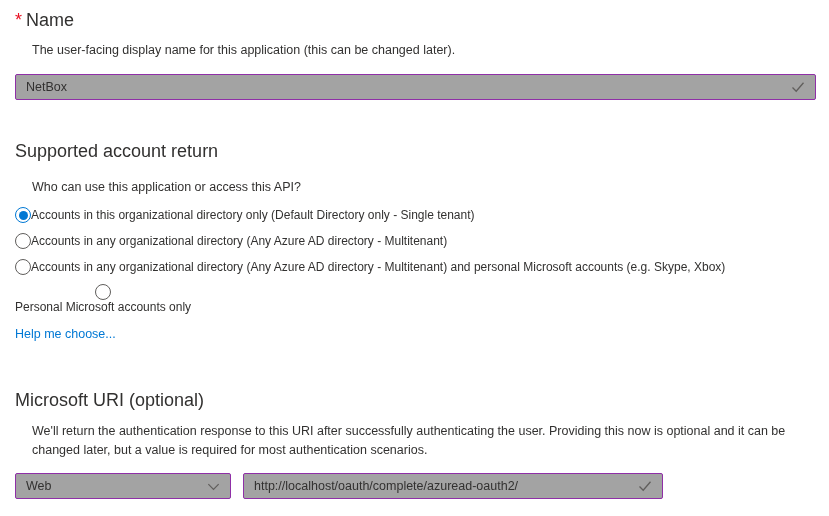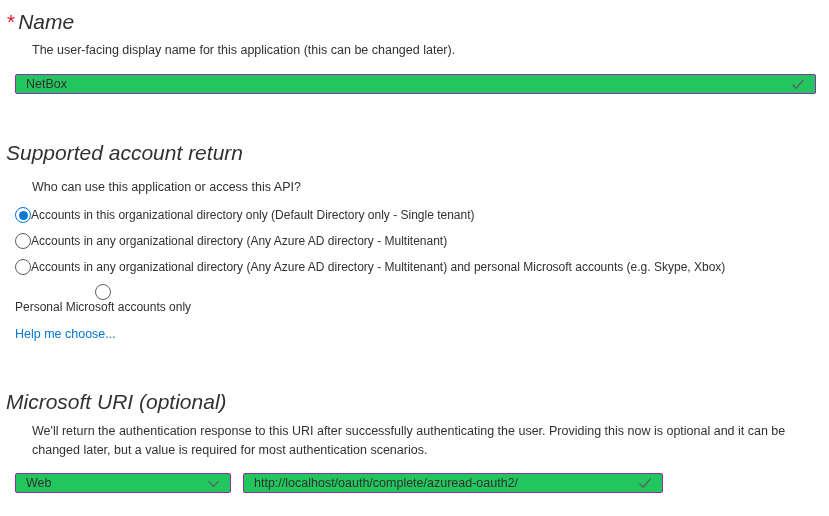--- a/index.html
+++ b/index.html
@@ -1,25 +1,25 @@
 <!DOCTYPE html>
 <html><head>
 <meta charset="utf-8">
 <style>
   html,body { margin:0; padding:0; background:#ffffff; }
   .page {
     position:relative; width:829px; height:516px; background:#ffffff;
     font-family:"Liberation Sans","DejaVu Sans",sans-serif; color:#323130;
     overflow:hidden;
   }
-  .section-title { position:absolute; left:6px; font-size:21px; font-weight:400; color:#323130; white-space:nowrap;font-style:italic; }
+  .section-title { position:absolute; left:15px; font-size:18px; font-weight:400; color:#323130; white-space:nowrap; }
   .required { color:#e81123; margin-right:4px; }
   .body-text { position:absolute; left:15px; font-size:12.5px; color:#323130;margin-left:17px; }
   .textbox {
-    position:absolute; height:20px; box-sizing:border-box; background:#22c55e;
+    position:absolute; height:26px; box-sizing:border-box; background:#a3a3a3;
     border:1.5px solid #8f2fa7; border-radius:2px;
     display:flex; align-items:center;
   }
   .text-input {
     flex:1; min-width:0; border:none; outline:none; background:transparent;
     font-family:inherit; font-size:12.5px; color:#323130; padding:0 4px 0 10px;
   }
   .trail-icon { display:flex; align-items:center; margin-right:9px; flex:0 0 auto; }
   .dropdown { cursor:pointer;justify-content:flex-end; }
   .dropdown-value { flex:1; font-size:12.5px; color:#323130; padding-left:10px; }

